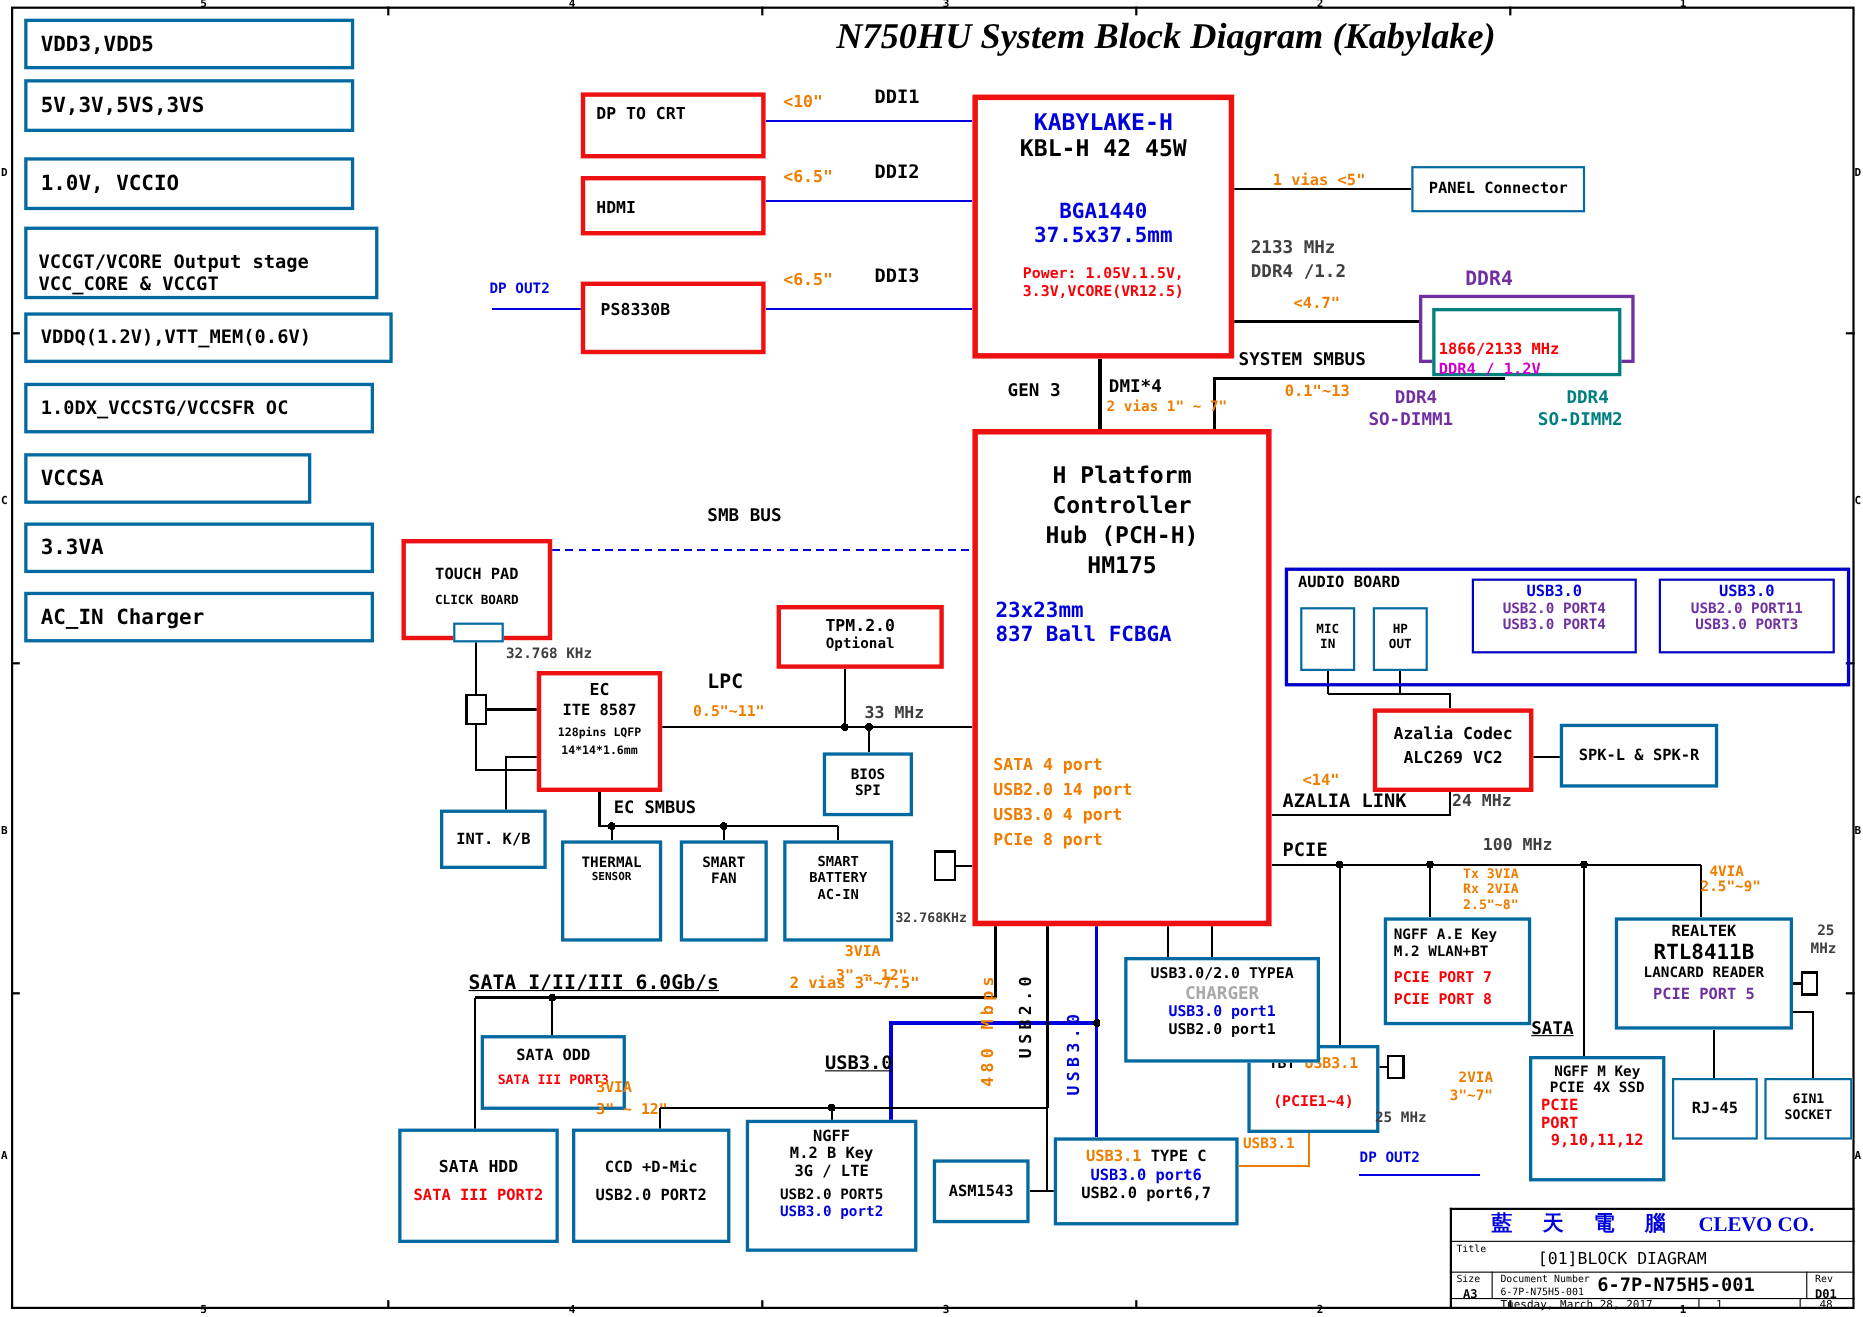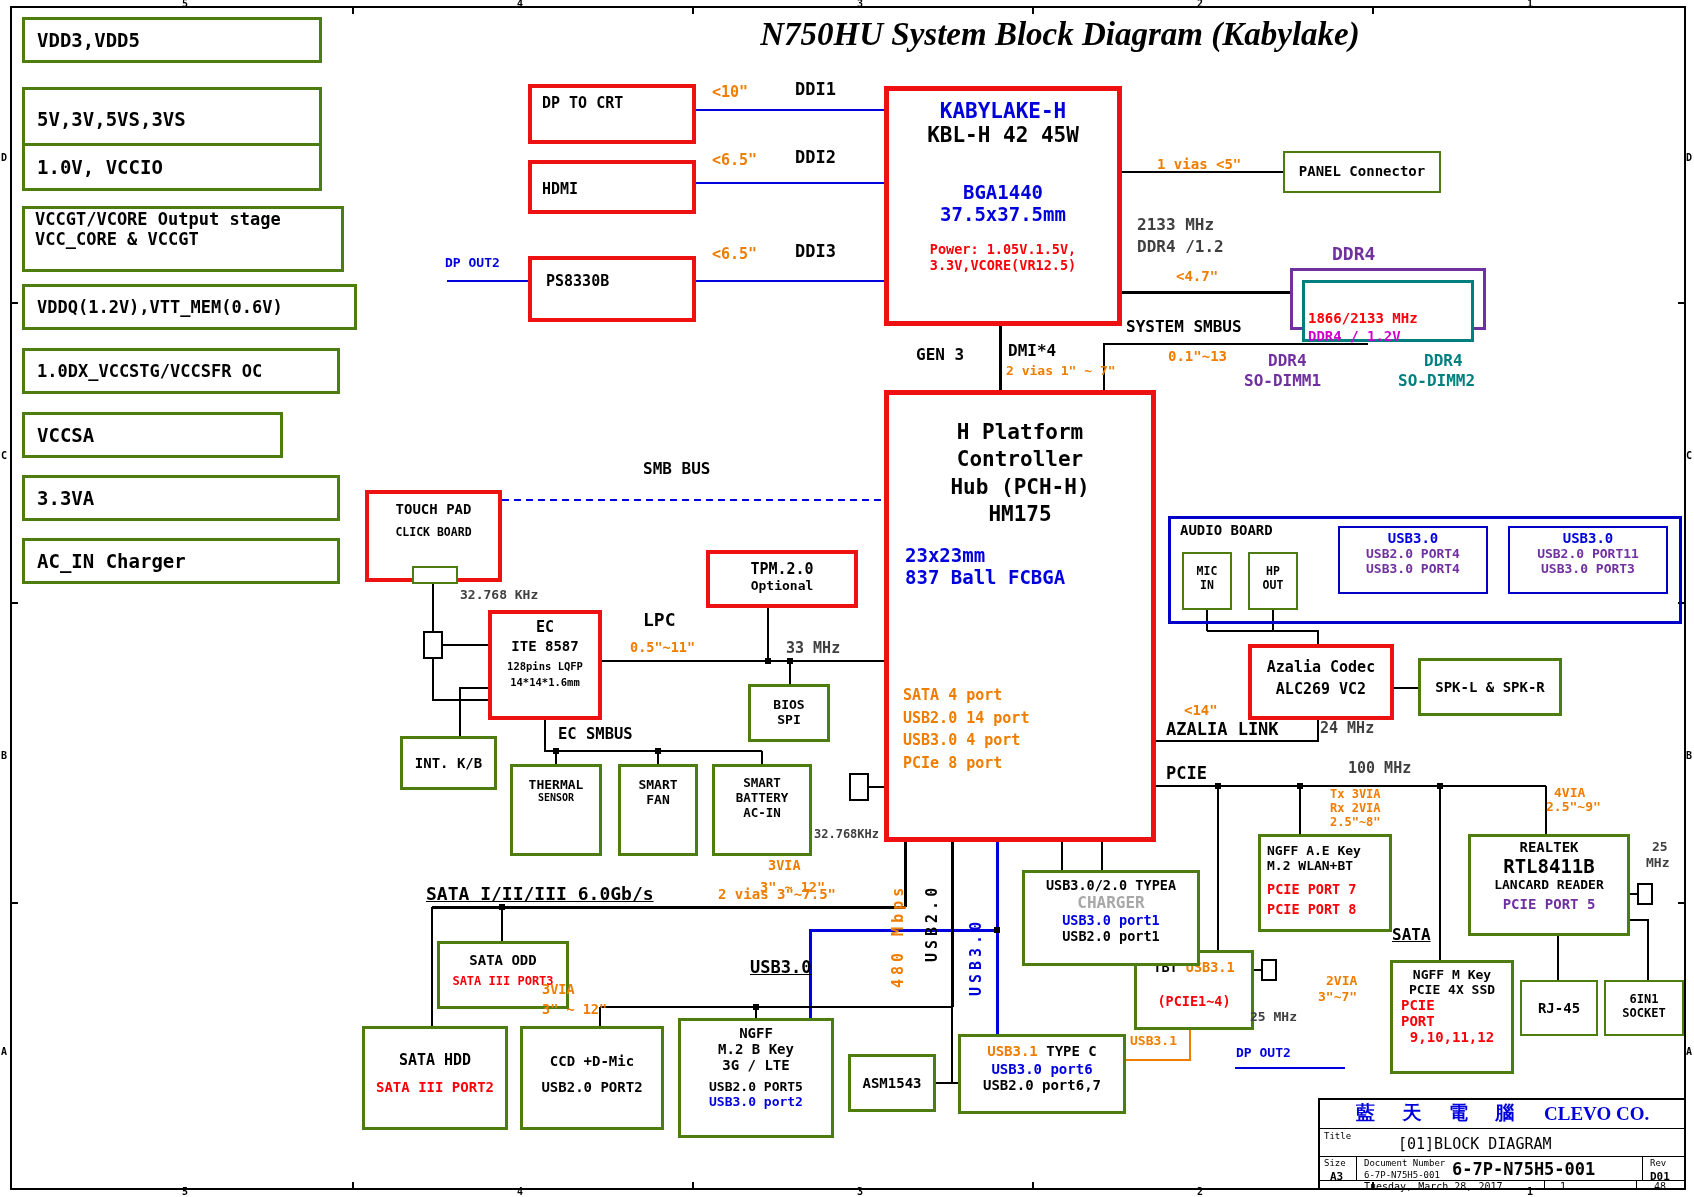--- a/index.html
+++ b/index.html
@@ -1,32 +1,32 @@
 <!DOCTYPE html>
 <html><head>
 <meta charset="utf-8">
 <style>
   *{margin:0;padding:0;box-sizing:border-box}
   html,body{background:#fff}
   #sheet{position:relative;width:1694px;height:1197px;background:#fff;overflow:hidden;
          font-family:"DejaVu Sans Mono","Liberation Mono",monospace;color:#000}
   svg{position:absolute;left:0;top:0;z-index:0}
   .t{position:absolute;font-weight:bold;white-space:pre;line-height:1.15;z-index:3}
-  .box{position:absolute;border:3px solid #4d7c0f;background:#fff;font-weight:bold;
+  .box{position:absolute;border:3px solid #0369a1;background:#fff;font-weight:bold;
        text-align:center;z-index:2}
   .rb{border-color:#ee1111;border-width:4px}
   .bb{border-color:#0000c8}
   .blue{color:#0000dd}.org{color:#ee7d00}.grn{color:#404040}.red{color:#fb0007}
   .pur{color:#7030a0}.mag{color:#cf00cf}.teal{color:#007f7f}.gray{color:#a8a8a8}
   .u{text-decoration:underline}
   .ser{font-family:"Liberation Serif","DejaVu Serif",serif}
   .it{font-style:italic}
   .vert{transform:rotate(-90deg);transform-origin:left top;letter-spacing:4px}
   .pw{display:flex;align-items:center;padding-left:12px;font-size:19px;text-align:left}
-  .pw2{display:flex;flex-direction:column;justify-content:flex-start;padding-left:10px;
+  .pw2{display:flex;flex-direction:column;justify-content:flex-end;padding-left:10px;
        font-size:17px;text-align:left}
   .frame{position:absolute;border:2px solid #000;z-index:1}
   .tick{position:absolute;background:#000;z-index:1}
   .hl{position:absolute;background:#000;z-index:3}
   .fl{position:absolute;font-size:10px;font-weight:bold;z-index:3}
 </style>
 </head>
 <body>
 
 <div id="sheet">
@@ -140,21 +140,21 @@
 <div class="tick" style="left:10px;top:902px;width:8px;height:2px"></div>
 <div class="tick" style="left:1678px;top:302px;width:8px;height:2px"></div>
 <div class="tick" style="left:1678px;top:602px;width:8px;height:2px"></div>
 <div class="tick" style="left:1678px;top:902px;width:8px;height:2px"></div>
 
 <div class="t ser it" style="left:620px;top:16px;width:880px;text-align:center;font-size:33px">N750HU System Block Diagram (Kabylake)</div>
 
 <div class="box pw" style="left:22px;top:17px;width:300px;height:46px">
       <span>VDD3,VDD5</span>
     </div>
-<div class="box pw" style="left:22px;top:87px;width:300px;height:63px">
+<div class="box pw" style="left:22px;top:72px;width:300px;height:48px">
       <span>5V,3V,5VS,3VS</span>
     </div>
 <div class="box pw" style="left:22px;top:143px;width:300px;height:48px">
       <span>1.0V, VCCIO</span>
     </div>
 <div class="box pw2" style="left:22px;top:206px;width:322px;height:66px">
   <span>VCCGT/VCORE Output stage</span>
   <span>VCC_CORE &amp; VCCGT</span>
 </div>
 <div class="box pw" style="left:22px;top:284px;width:335px;height:46px;font-size:17px">
@@ -225,21 +225,21 @@
   <div class="blue" style="font-size:19px;text-align:left;padding-left:16px">837 Ball FCBGA</div>
   <div class="org" style="font-size:15px;margin-top:96px;text-align:left;padding-left:14px;line-height:1.5">
     <div>SATA 4 port</div>
     <div>USB2.0 14 port</div>
     <div>USB3.0 4 port</div>
     <div>PCIe 8 port</div>
   </div>
 </div>
 
 <div class="box rb" style="left:365px;top:490px;width:137px;height:92px">
-  <div style="font-size:14px;margin-top:7px">TOUCH PAD</div>
+  <div style="font-size:14px;margin-top:20px">TOUCH PAD</div>
   <div style="font-size:11.5px;margin-top:8px">CLICK BOARD</div>
 </div>
 <div class="box" style="left:412px;top:566px;width:46px;height:18px;border-width:2px;z-index:3"></div>
 <div class="t" style="left:643px;top:460px;font-size:16px">SMB BUS</div>
 <div class="box rb" style="left:706px;top:550px;width:152px;height:58px">
   <div style="font-size:15px;margin-top:6px">TPM.2.0</div>
   <div style="font-size:13px">Optional</div>
 </div>
 
 <div class="t grn" style="left:460px;top:588px;font-size:13px">32.768 KHz</div>

